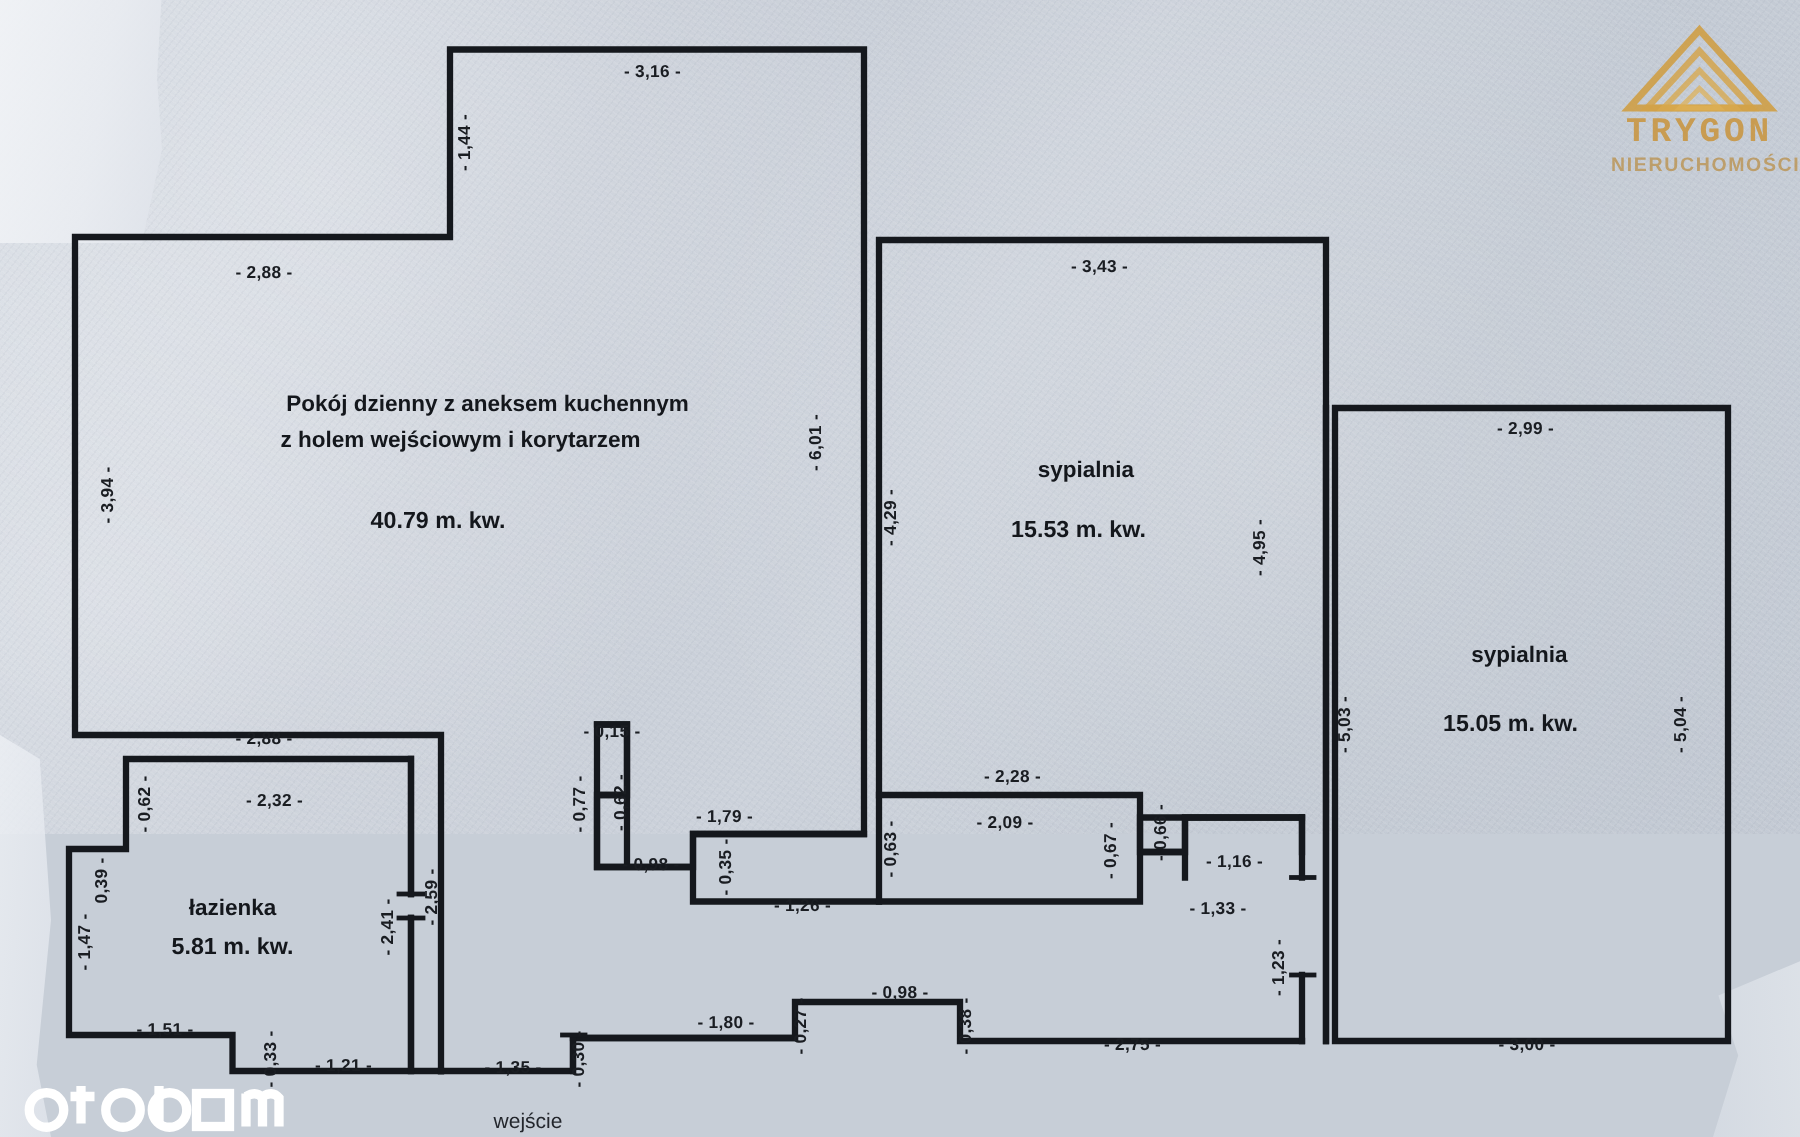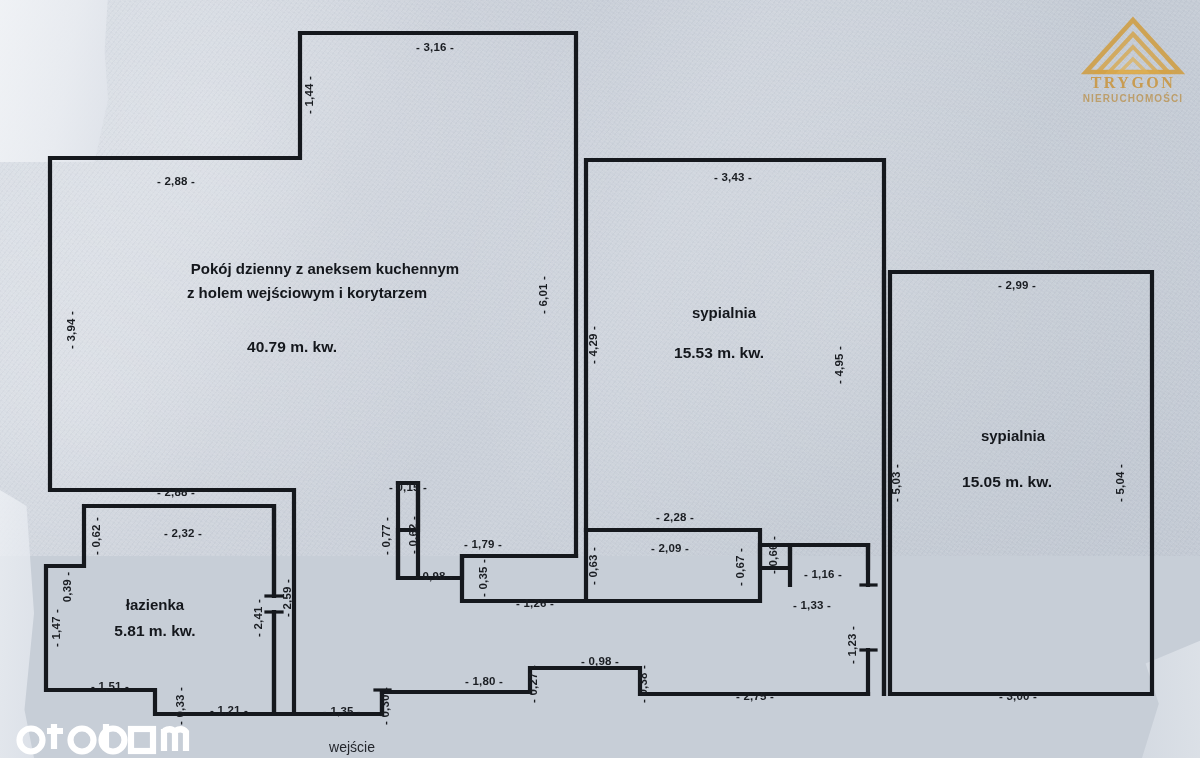--- a/index.html
+++ b/index.html
@@ -63,27 +63,27 @@
     font-family:"Liberation Sans",sans-serif;
     font-size:14px;font-weight:normal;fill:#23262c;
   }
 
   
   #trygon{
     position:absolute;left:1074px;top:14px;width:118px;height:96px;
     opacity:.92;text-align:center;
   }
   #trygon .tname{
-    font-family:Liberation Serif, serif;
-    font-size:16px;font-weight:bold;letter-spacing:2.5px;
+    font-family:Liberation Mono, monospace;
+    font-size:23px;font-weight:bold;letter-spacing:2.5px;
     color:#c98f2e;margin-top:-6px;opacity:.85;
   }
   #trygon .tsub{
     font-family:"Liberation Sans",sans-serif;
-    font-size:10px;font-weight:bold;letter-spacing:1.1px;
+    font-size:13px;font-weight:bold;letter-spacing:1.1px;
     color:#b98a3c;opacity:.75;margin-top:1px;
   }
 
   
   #otodom{
     position:absolute;left:14px;top:718px;
     display:flex;align-items:center;gap:5px;
   }
   #otodom .glyph{display:block;}
 </style>

